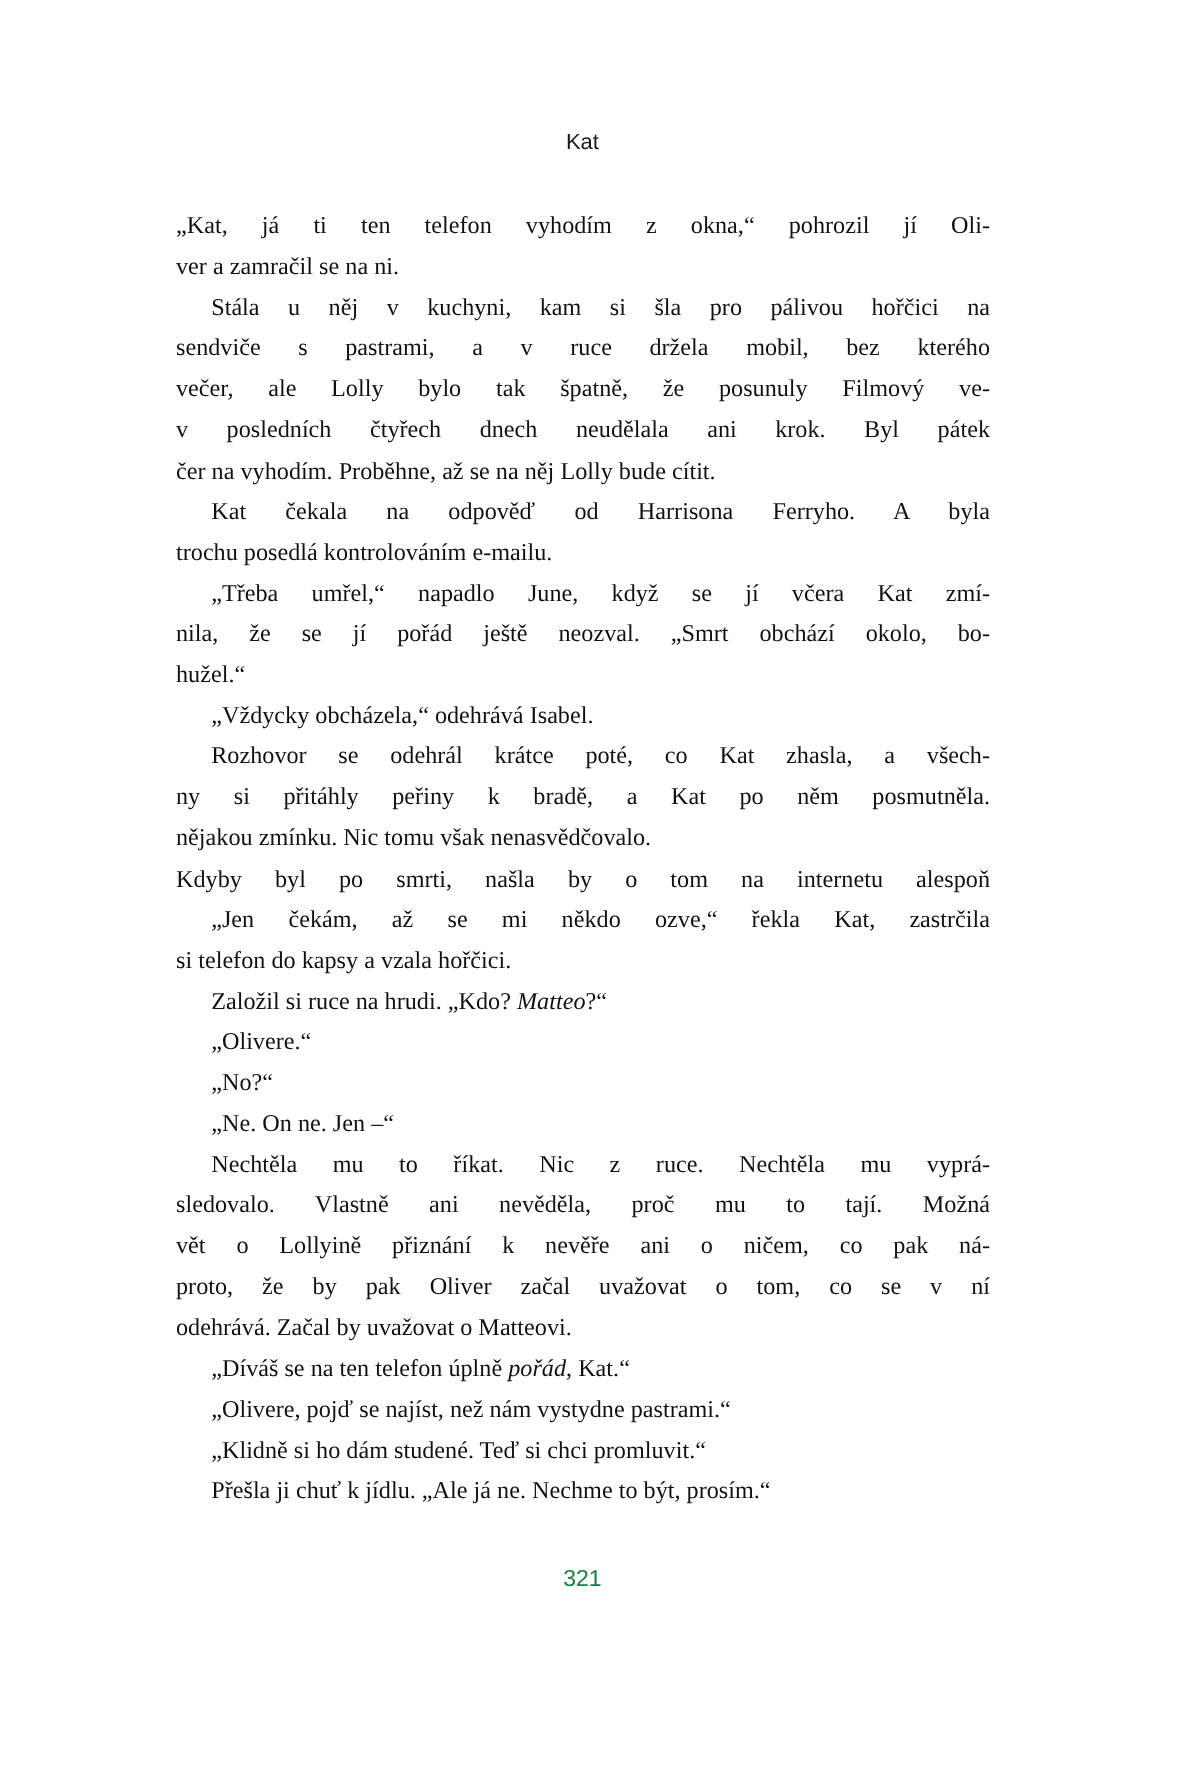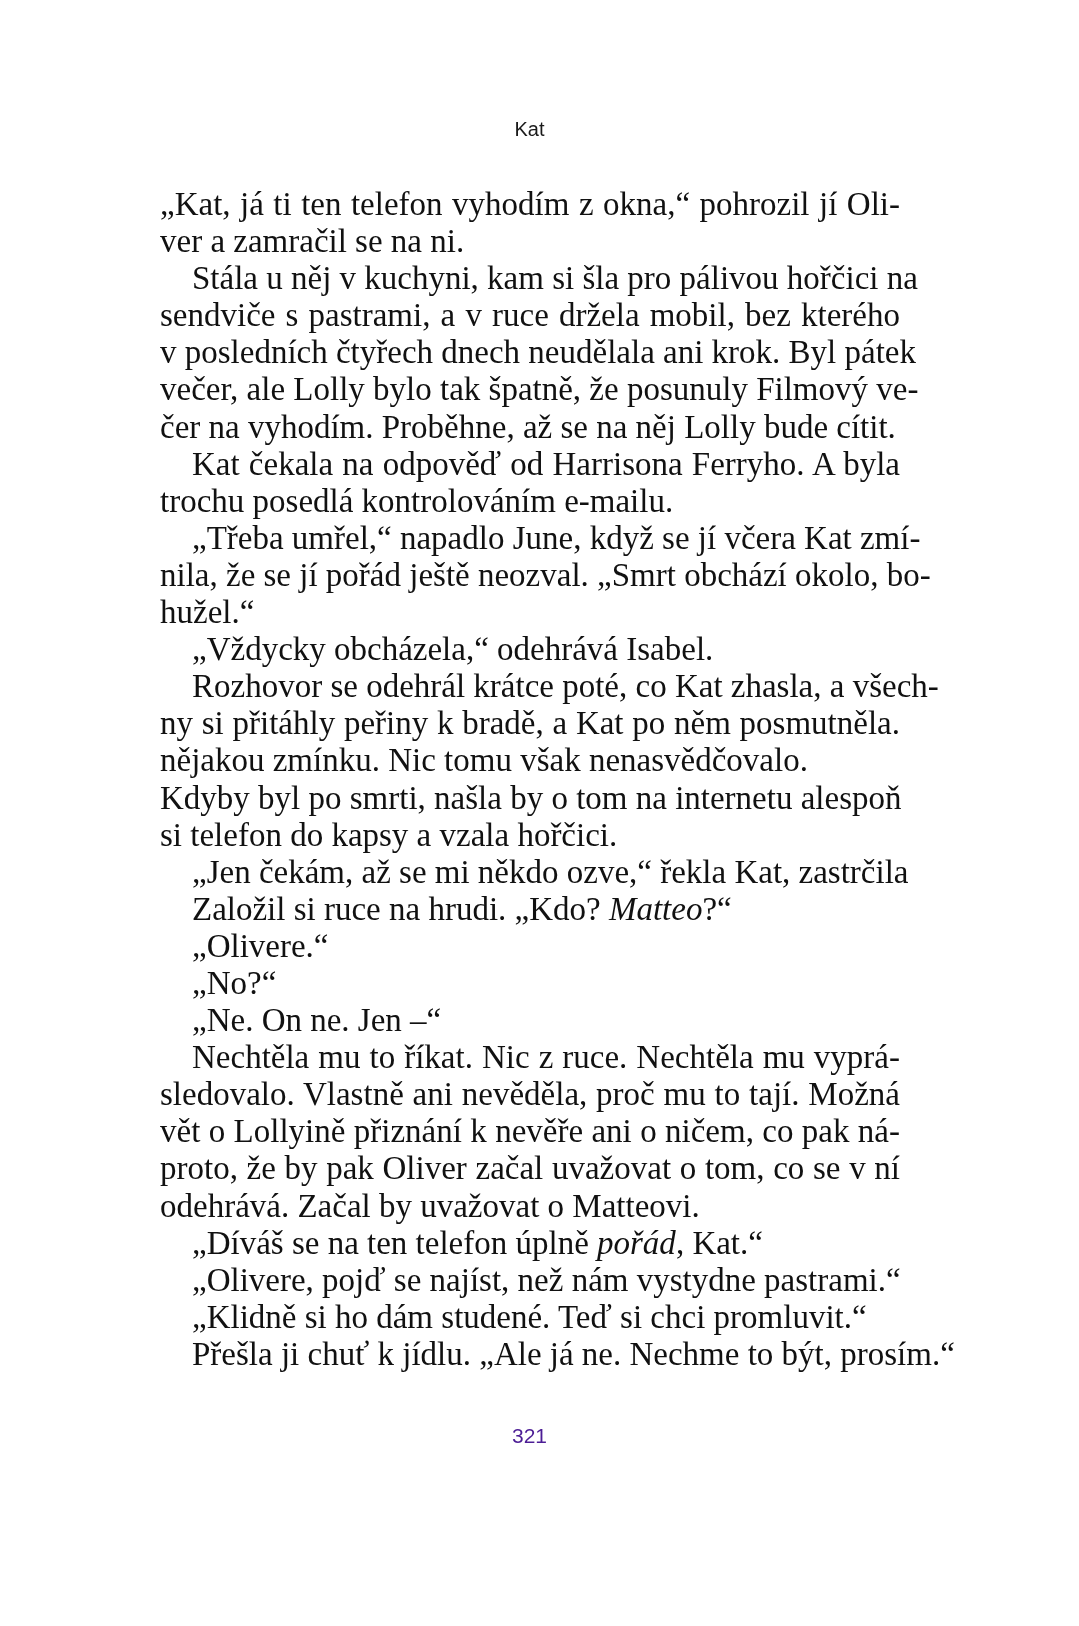--- a/index.html
+++ b/index.html
@@ -3,57 +3,57 @@
 <meta charset="utf-8">
 <style>
   html, body { margin: 0; padding: 0; background: #ffffff; }
   body { width: 1079px; height: 1626px; position: relative; overflow: hidden; }
   .header {
     position: absolute; top: 118px; left: 0; width: 1059px; text-align: center;
     font-family: "Liberation Sans", sans-serif; font-size: 20px; color: #1a1a1a;
   }
   .body-text {
     position: absolute; top: 186px; left: 160px; width: 740px;
-    font-family: "Liberation Serif", serif; font-size: 33px; line-height: 37.1px;
+    font-family: "Liberation Serif", serif; font-size: 22px; line-height: 37.1px;
     color: #111111;
   }
   .line { white-space: nowrap; display: block; text-align: justify; text-align-last: justify; height: 37.1px; }
   .line.last { text-align-last: left; }
   .line.indent { padding-left: 32px; }
   .footer {
     position: absolute; top: 1424px; left: 0; width: 1059px; text-align: center;
-    font-family: "Liberation Sans", sans-serif; font-size: 21px; color: #4c1d95;
+    font-family: "Liberation Sans", sans-serif; font-size: 21px; color: #15803d;
   }
   i { font-style: italic; }
 </style>
 </head>
 <body>
 
 <div class="header">Kat</div>
 
 <div class="body-text" id="body-text">
     <span class="line"><span>„Kat, já ti ten telefon vyhodím z okna,“ pohrozil jí Oli-</span></span>
     <span class="line last"><span>ver a zamračil se na ni.</span></span>
     <span class="line indent"><span>Stála u něj v kuchyni, kam si šla pro pálivou hořčici na</span></span>
     <span class="line"><span>sendviče s pastrami, a v ruce držela mobil, bez kterého</span></span>
+    <span class="line"><span>večer, ale Lolly bylo tak špatně, že posunuly Filmový ve-</span></span>
     <span class="line"><span>v posledních čtyřech dnech neudělala ani krok. Byl pátek</span></span>
-    <span class="line"><span>večer, ale Lolly bylo tak špatně, že posunuly Filmový ve-</span></span>
     <span class="line last"><span>čer na vyhodím. Proběhne, až se na něj Lolly bude cítit.</span></span>
     <span class="line indent"><span>Kat čekala na odpověď od Harrisona Ferryho. A byla</span></span>
     <span class="line last"><span>trochu posedlá kontrolováním e-mailu.</span></span>
     <span class="line indent"><span>„Třeba umřel,“ napadlo June, když se jí včera Kat zmí-</span></span>
     <span class="line"><span>nila, že se jí pořád ještě neozval. „Smrt obchází okolo, bo-</span></span>
     <span class="line last"><span>hužel.“</span></span>
     <span class="line indent last"><span>„Vždycky obcházela,“ odehrává Isabel.</span></span>
     <span class="line indent"><span>Rozhovor se odehrál krátce poté, co Kat zhasla, a všech-</span></span>
     <span class="line"><span>ny si přitáhly peřiny k bradě, a Kat po něm posmutněla.</span></span>
     <span class="line last"><span>nějakou zmínku. Nic tomu však nenasvědčovalo.</span></span>
     <span class="line"><span>Kdyby byl po smrti, našla by o tom na internetu alespoň</span></span>
+    <span class="line indent"><span>„Jen čekám, až se mi někdo ozve,“ řekla Kat, zastrčila</span></span>
     <span class="line last"><span>si telefon do kapsy a vzala hořčici.</span></span>
-    <span class="line indent"><span>„Jen čekám, až se mi někdo ozve,“ řekla Kat, zastrčila</span></span>
     <span class="line indent last"><span>Založil si ruce na hrudi. „Kdo? </span><i>Matteo</i><span>?“</span></span>
     <span class="line indent last"><span>„Olivere.“</span></span>
     <span class="line indent last"><span>„No?“</span></span>
     <span class="line indent last"><span>„Ne. On ne. Jen –“</span></span>
     <span class="line indent"><span>Nechtěla mu to říkat. Nic z ruce. Nechtěla mu vyprá-</span></span>
     <span class="line"><span>sledovalo. Vlastně ani nevěděla, proč mu to tají. Možná</span></span>
     <span class="line"><span>vět o Lollyině přiznání k nevěře ani o ničem, co pak ná-</span></span>
     <span class="line"><span>proto, že by pak Oliver začal uvažovat o tom, co se v ní</span></span>
     <span class="line last"><span>odehrává. Začal by uvažovat o Matteovi.</span></span>
     <span class="line indent last"><span>„Díváš se na ten telefon úplně </span><i>pořád</i><span>, Kat.“</span></span>

